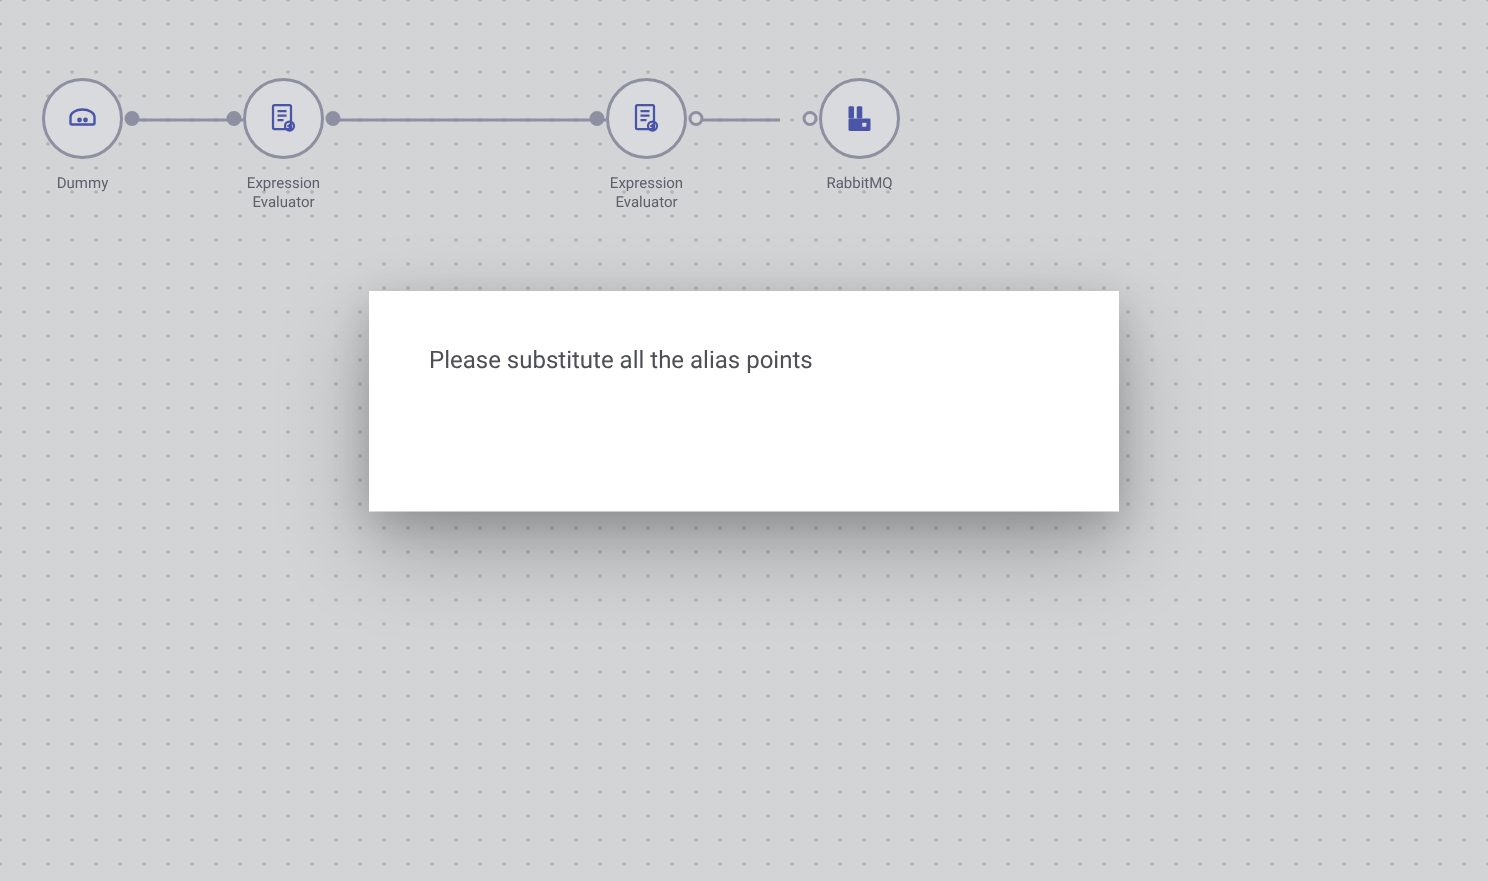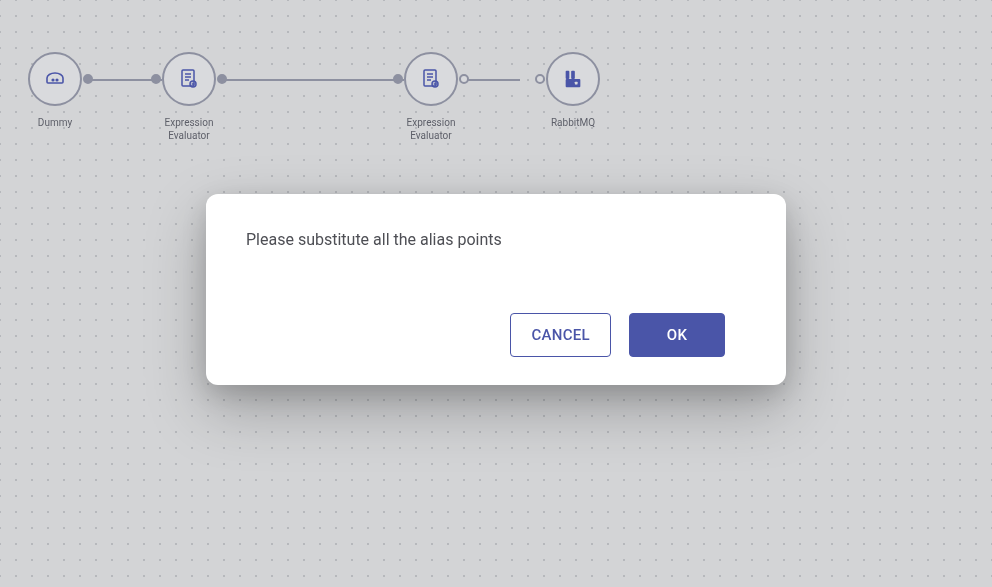--- a/index.html
+++ b/index.html
@@ -66,25 +66,25 @@
     .port-solid { background: #8d90a0; }
     .overlay {
       position: absolute;
       inset: 0;
       display: flex;
       align-items: flex-start;
       justify-content: center;
       padding-top: 194px;
     }
     .dialog {
-      width: 580px;
+      width: 500px;
       background: #fff;
-      border-radius: 12px;
+      border-radius: 0;
       box-shadow: 0 24px 60px rgba(0,0,0,0.25), 0 8px 24px rgba(0,0,0,0.15);
-      padding: 36px 61px 28px 40px;
+      padding: 36px 36px 28px 40px;
     }
     .dialog-message {
       font-size: 16px;
       color: #4e4f55;
       margin-bottom: 64px;
     }
     .dialog-actions {
       display: flex;
       justify-content: flex-end;
       gap: 18px;
@@ -188,18 +188,14 @@
       </span>
     </div>
     <div class="node-label">RabbitMQ</div>
   </div>
 
 </div>
 
 <div class="overlay">
   <div class="dialog">
     <div class="dialog-message">Please substitute all the alias points</div>
-    <div class="dialog-actions">
-      <div class="btn btn-cancel">CANCEL</div>
-      <div class="btn btn-ok">OK</div>
-    </div>
   </div>
 </div>
 
 </body></html>

